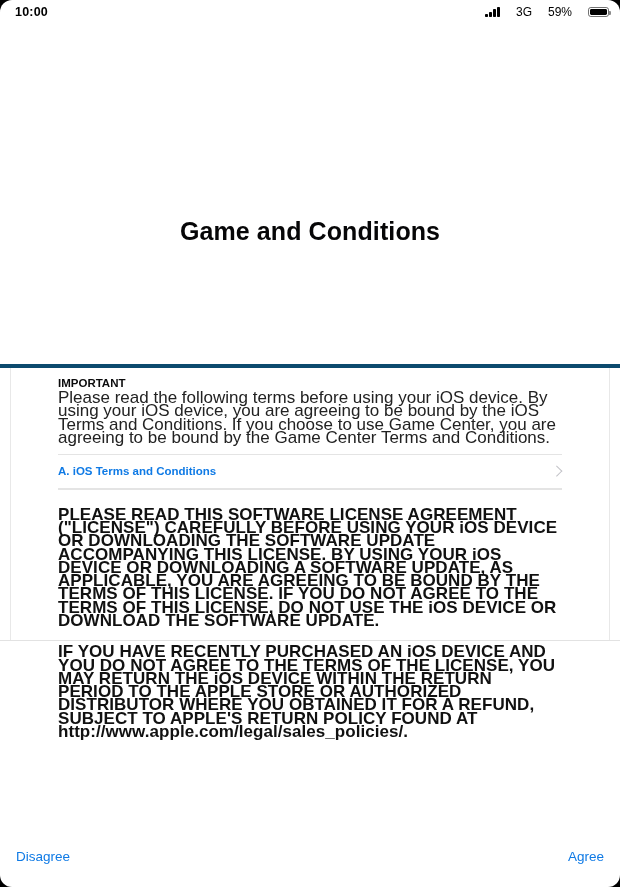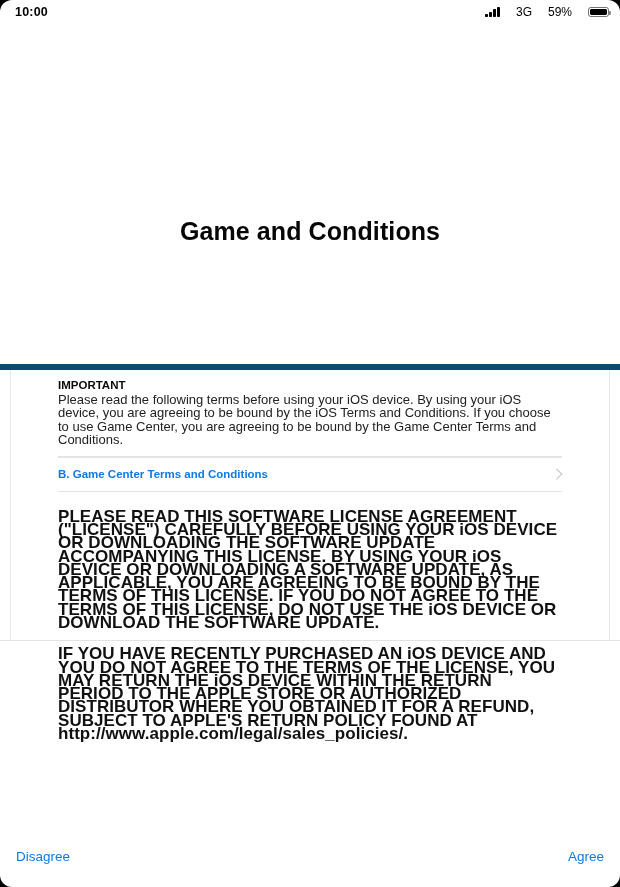--- a/index.html
+++ b/index.html
@@ -25,27 +25,27 @@
   
   .page-title{position:absolute;top:217px;left:0;right:0;text-align:center;
     font-size:25px;font-weight:700;letter-spacing:.1px;color:#060607;}
   
   .email-row{position:absolute;top:310px;left:0;right:0;height:31px;
     border-top:1px solid #e6e6e6;border-bottom:1px solid #e6e6e6;
     display:flex;align-items:center;justify-content:center;cursor:pointer;}
   .email-row span{font-size:13.5px;}
   
   .panel{position:absolute;top:364px;left:0;right:0;height:277px;box-sizing:border-box;
-    border-top:6px solid #0c4a6e;border-bottom:1px solid #e2e2e2;background:#fff;}
+    border-top:4px solid #0c4a6e;border-bottom:1px solid #e2e2e2;background:#fff;}
   .panel .v-edge{position:absolute;top:0;bottom:0;width:1px;background:#e8e8e8;}
   .panel .v-edge.left{left:10px;}
   .panel .v-edge.right{right:10px;}
   .panel-inner{position:absolute;left:58px;right:58px;top:0;}
   .imp-head{font-size:11.5px;font-weight:700;margin-top:9px;color:#0b0b0c;}
-  .imp-body{font-size:13px;line-height:13.4px;margin-top:2px;color:#222;}
+  .imp-body{font-size:17px;line-height:13.4px;margin-top:2px;color:#222;}
   .rule{height:1px;background:#e4e4e4;}
   .rule.after-imp{margin-top:9px;}
   .link-row{height:33px;display:flex;align-items:center;justify-content:space-between;cursor:pointer;}
   .link-row .lbl{font-size:11.5px;font-weight:700;}
   .chev{width:6.5px;height:6.5px;border-top:1.8px solid #c2c2c7;border-right:1.8px solid #c2c2c7;
     transform:rotate(45deg);margin-right:2px;}
   .license{font-size:17px;font-weight:700;line-height:13.3px;color:#111;margin-top:18px;letter-spacing:.05px;}
   .blue{color:#0f7ae5;}
   
   .footer-btn{position:absolute;bottom:23px;font-size:13.5px;cursor:pointer;}
@@ -80,25 +80,25 @@
   <div class="panel">
     <span class="v-edge left"></span>
     <span class="v-edge right"></span>
     <div class="panel-inner">
 
       <div class="imp-head">IMPORTANT</div>
       <div class="imp-body">Please read the following terms before using your iOS device. By using your iOS device, you are agreeing to be bound by the iOS Terms and Conditions. If you choose to use Game Center, you are agreeing to be bound by the Game Center Terms and Conditions.</div>
 
       <div class="rule after-imp"></div>
 
-      <div class="rule"></div>
       <div class="link-row">
-        <span class="lbl blue">B. Game Center Terms and Conditions</span>
+        <span class="lbl blue">A. iOS Terms and Conditions</span>
         <span class="chev"></span>
       </div>
+      <div class="rule"></div>
       <div class="rule"></div>
 
       <div class="license">PLEASE READ THIS SOFTWARE LICENSE AGREEMENT ("LICENSE") CAREFULLY BEFORE USING YOUR iOS DEVICE OR DOWNLOADING THE SOFTWARE UPDATE ACCOMPANYING THIS LICENSE. BY USING YOUR iOS DEVICE OR DOWNLOADING A SOFTWARE UPDATE, AS APPLICABLE, YOU ARE AGREEING TO BE BOUND BY THE TERMS OF THIS LICENSE. IF YOU DO NOT AGREE TO THE TERMS OF THIS LICENSE, DO NOT USE THE iOS DEVICE OR DOWNLOAD THE SOFTWARE UPDATE.</div>
       <div class="license">IF YOU HAVE RECENTLY PURCHASED AN iOS DEVICE AND YOU DO NOT AGREE TO THE TERMS OF THE LICENSE, YOU MAY RETURN THE iOS DEVICE WITHIN THE RETURN PERIOD TO THE APPLE STORE OR AUTHORIZED DISTRIBUTOR WHERE YOU OBTAINED IT FOR A REFUND, SUBJECT TO APPLE'S RETURN POLICY FOUND AT http://www.apple.com/legal/sales_policies/.</div>
 
     </div>
   </div>
 
   <div class="footer-btn disagree blue">Disagree</div>
   <div class="footer-btn agree blue">Agree</div>

